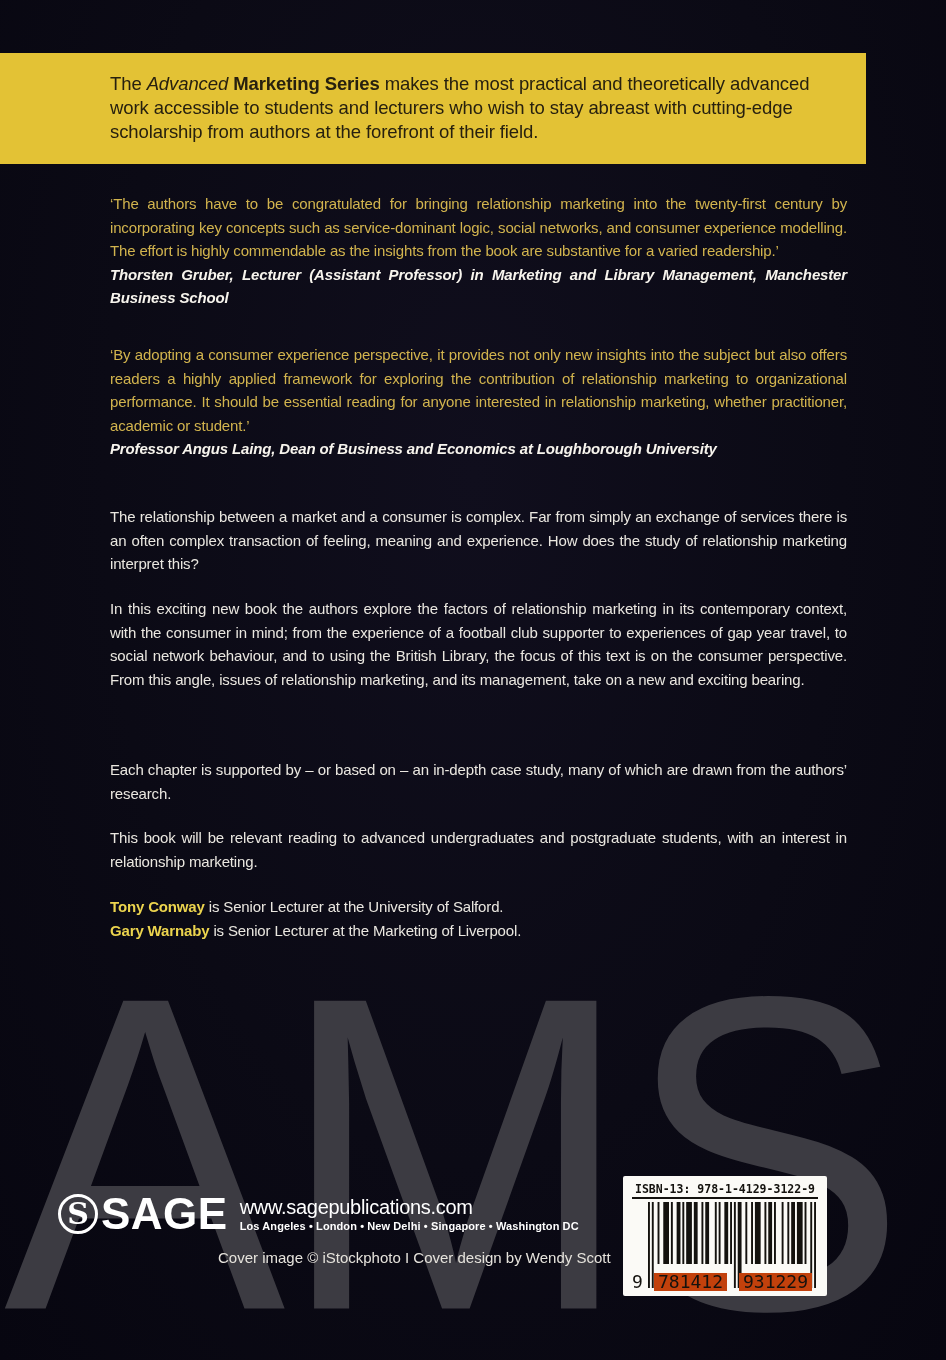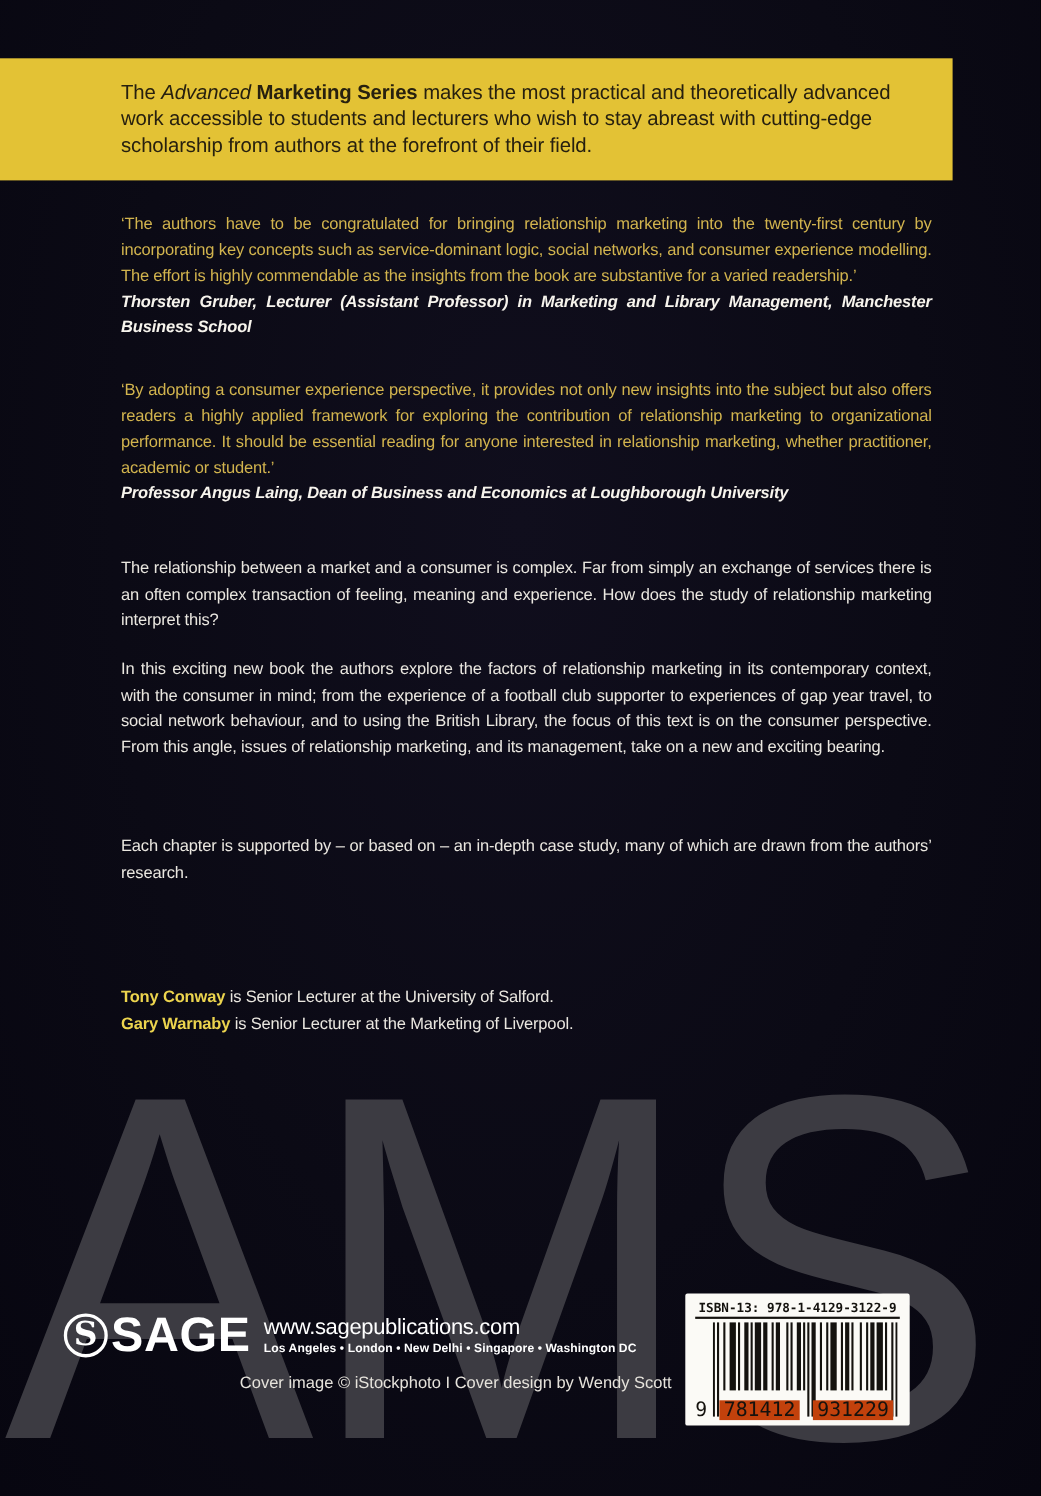--- a/index.html
+++ b/index.html
@@ -173,20 +173,21 @@
   </section>
 
   <section class="block q2">
     <p class="quote-text">‘By adopting a consumer experience perspective, it provides not only new insights into the subject but also offers readers a highly applied framework for exploring the contribution of relationship marketing to organizational performance. It should be essential reading for anyone interested in relationship marketing, whether practitioner, academic or student.’</p>
     <p class="attribution">Professor Angus Laing, Dean of Business and Economics at Loughborough University</p>
   </section>
 
   <p class="block p1">The relationship between a market and a consumer is complex. Far from simply an exchange of services there is an often complex transaction of feeling, meaning and experience. How does the study of relationship marketing interpret this?</p>
   <p class="block p2">In this exciting new book the authors explore the factors of relationship marketing in its contemporary context, with the consumer in mind; from the experience of a football club supporter to experiences of gap year travel, to social network behaviour, and to using the British Library, the focus of this text is on the consumer perspective. From this angle, issues of relationship marketing, and its management, take on a new and exciting bearing.</p>
   <p class="block p3">Each chapter is supported by – or based on – an in-depth case study, many of which are drawn from the authors’ research.</p>
+  <p class="block p4">This book will be relevant reading to advanced undergraduates and postgraduate students, with an interest in relationship marketing.</p>
 
   <section class="block bios">
     <p><span class="author-name">Tony Conway</span><span> is Senior Lecturer at the University of Salford.</span></p>
     <p><span class="author-name">Gary Warnaby</span><span> is Senior Lecturer at the Marketing of Liverpool.</span></p>
   </section>
 
   <div class="sage-row">
     <span class="sage-circle">
         <span>S</span>
       </span>

